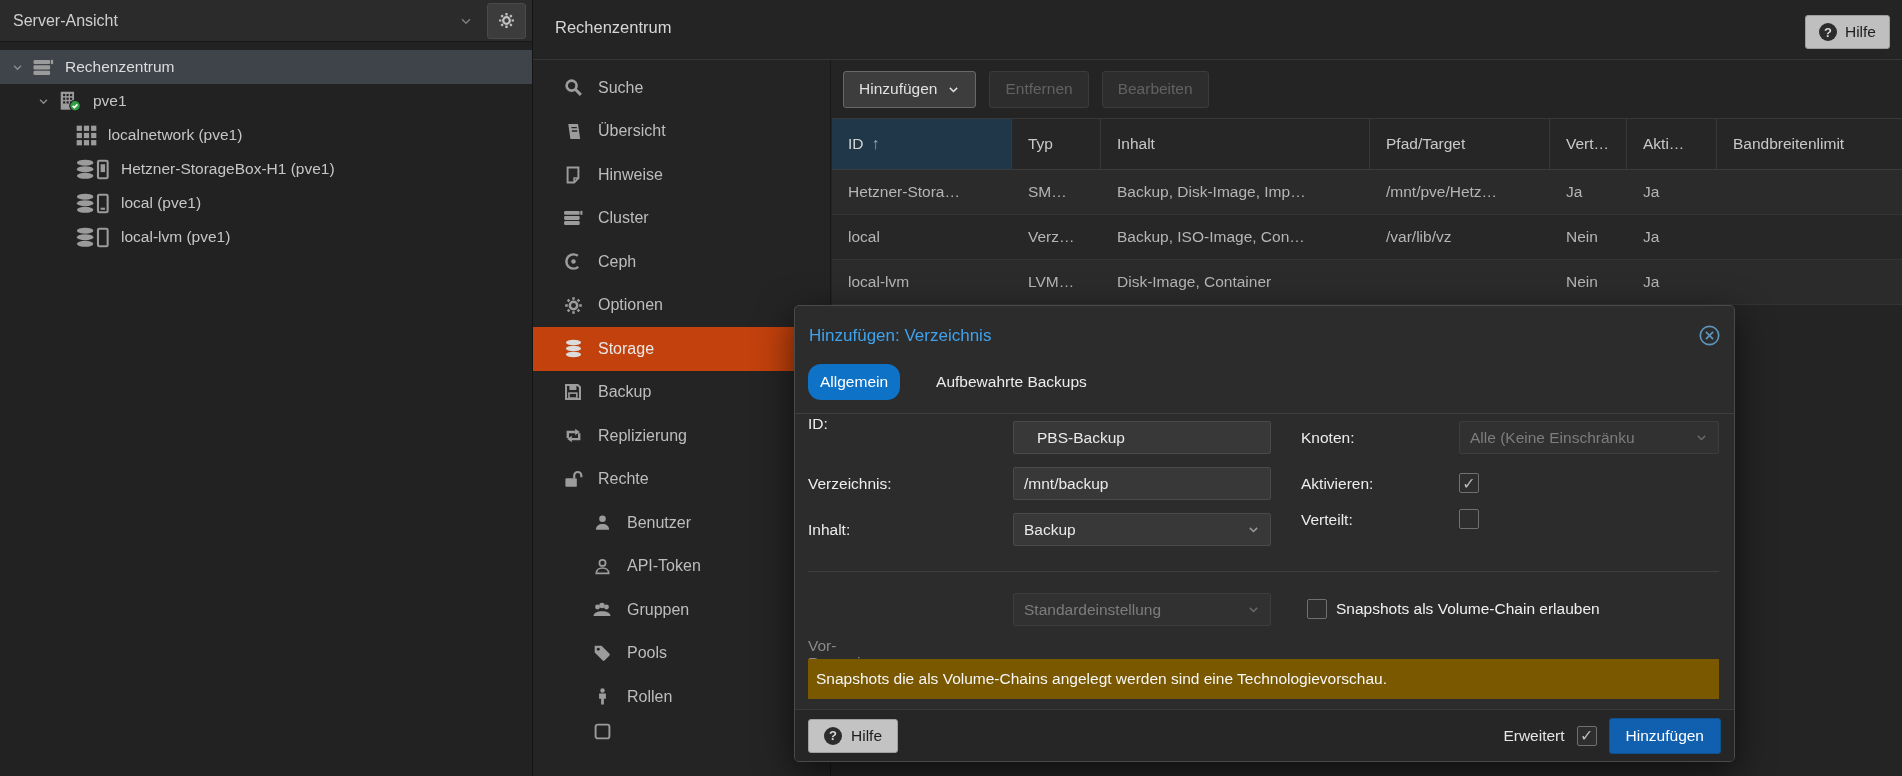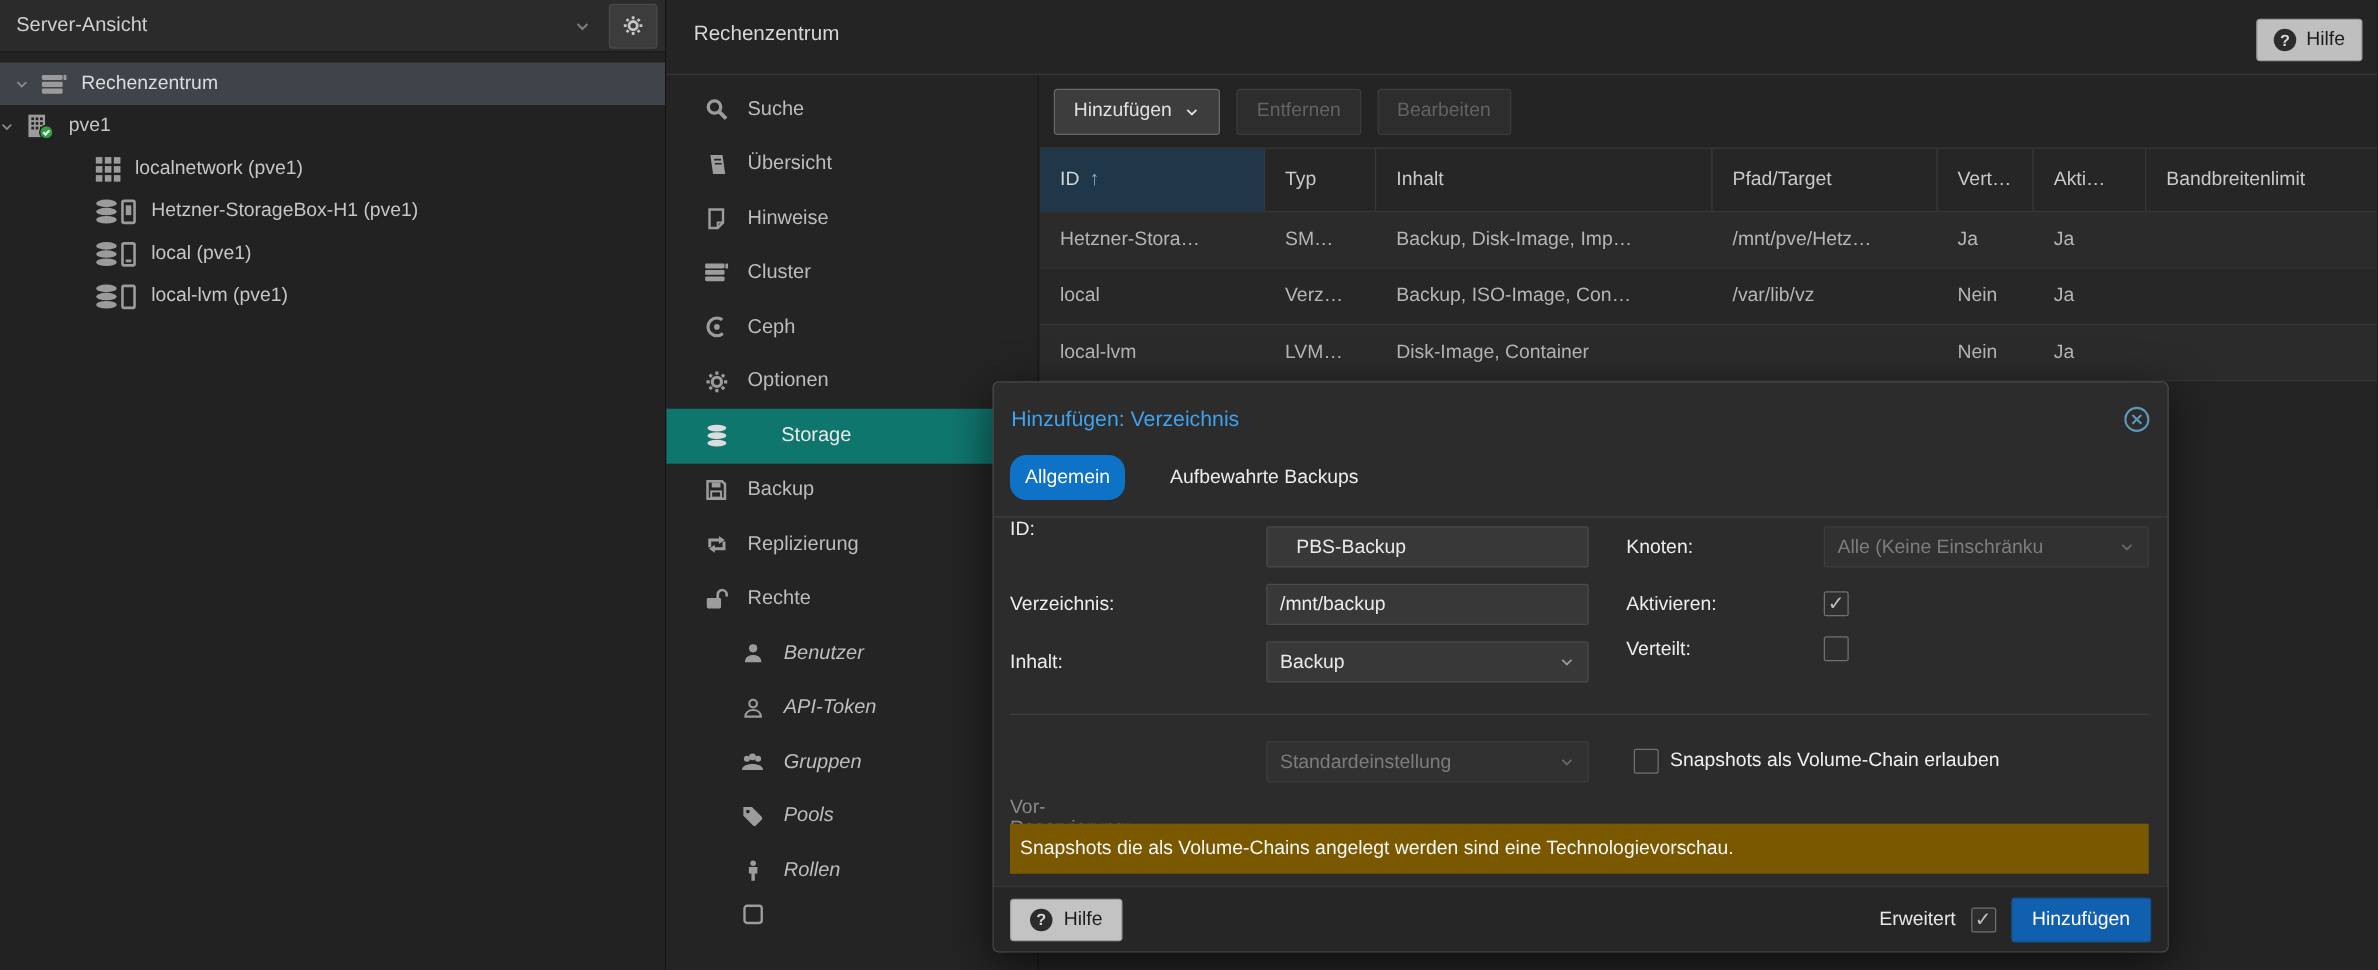--- a/index.html
+++ b/index.html
@@ -12,36 +12,36 @@
   .view-header{height:42px;background:#2b2b2b;border-bottom:1px solid #181818;display:flex;align-items:center;padding:0 6px 0 13px;box-sizing:border-box;}
   .view-header .vh-label{flex:1;font-size:16px;color:#cfcfcf;}
   .vh-chevron{color:#7d7d7d;margin-right:14px;display:flex;}
   .gear-btn{width:37px;height:34px;background:#3c3c3c;border:1px solid #4a4a4a;border-radius:3px;display:flex;align-items:center;justify-content:center;color:#c4c4c4;}
   .tree{padding-top:8px;}
   .tree-row{height:34px;display:flex;align-items:center;font-size:15.5px;color:#c6c6c6;white-space:nowrap;}
   .tree-row.selected{background:#3f444a;color:#dcdcdc;}
   .tree-caret{width:14px;display:flex;color:#8d8d8d;margin-right:6px;}
   .tree-icon{display:flex;align-items:center;margin-right:11px;color:#9b9b9b;}
   .indent0{padding-left:12px;}
-  .indent1{}
+  .indent1{padding-left:38px;}
   .indent2{padding-left:76px;}
 
   
   .content-header{position:absolute;left:533px;top:0;width:1369px;height:60px;background:#242424;border-bottom:1px solid #363636;box-sizing:border-box;}
   .page-title{position:absolute;left:22px;top:18px;font-size:16.5px;color:#d6d6d6;}
   .help-btn{position:absolute;right:12px;top:15px;height:34px;background:#bfbfbf;border:1px solid #9d9d9d;border-radius:3px;color:#1d1d1d;font-size:15.5px;display:flex;align-items:center;gap:8px;padding:0 13px;box-sizing:border-box;}
   .qmark-icon{width:18px;height:18px;border-radius:50%;background:#2c2c2c;color:#d8d8d8;font-size:13px;font-weight:bold;display:inline-flex;align-items:center;justify-content:center;}
   .qmark-icon::before{content:"?";}
 
   
   .nav{position:absolute;left:533px;top:60px;width:298px;bottom:0;background:#242424;border-right:1px solid #191919;box-sizing:border-box;padding-top:6px;overflow:hidden;}
   .nav-item{height:43.5px;display:flex;align-items:center;padding-left:28px;font-size:16px;color:#bdbdbd;box-sizing:border-box;}
   .nav-item .icon{width:24px;display:flex;justify-content:center;margin-right:13px;color:#9c9c9c;}
-  .nav-item.sub{padding-left:57px;font-style:italic;}
-  .nav-item.selected{background:#0f766e;color:#e9e9e9;gap:27px;}
+  .nav-item.sub{padding-left:57px;}
+  .nav-item.selected{background:#c2410c;color:#e9e9e9;}
   .nav-item.selected .icon{color:#dcdcdc;}
   .nav-expander{margin-left:auto;margin-right:16px;color:#8d8d8d;display:flex;}
   .nav-item.partial{align-items:flex-start;}
   .nav-item.partial .icon{margin-top:4px;}
 
   
   .main{position:absolute;left:832px;top:60px;right:0;bottom:0;background:#242424;}
   .toolbar{height:58px;display:flex;align-items:center;gap:13px;padding-left:11px;}
   .tool-btn{height:37px;border-radius:3px;font-size:15.5px;display:flex;align-items:center;gap:10px;padding:0 15px;box-sizing:border-box;}
   .tool-btn.primary{background:#3d3d3d;border:1px solid #686868;color:#e0e0e0;}

